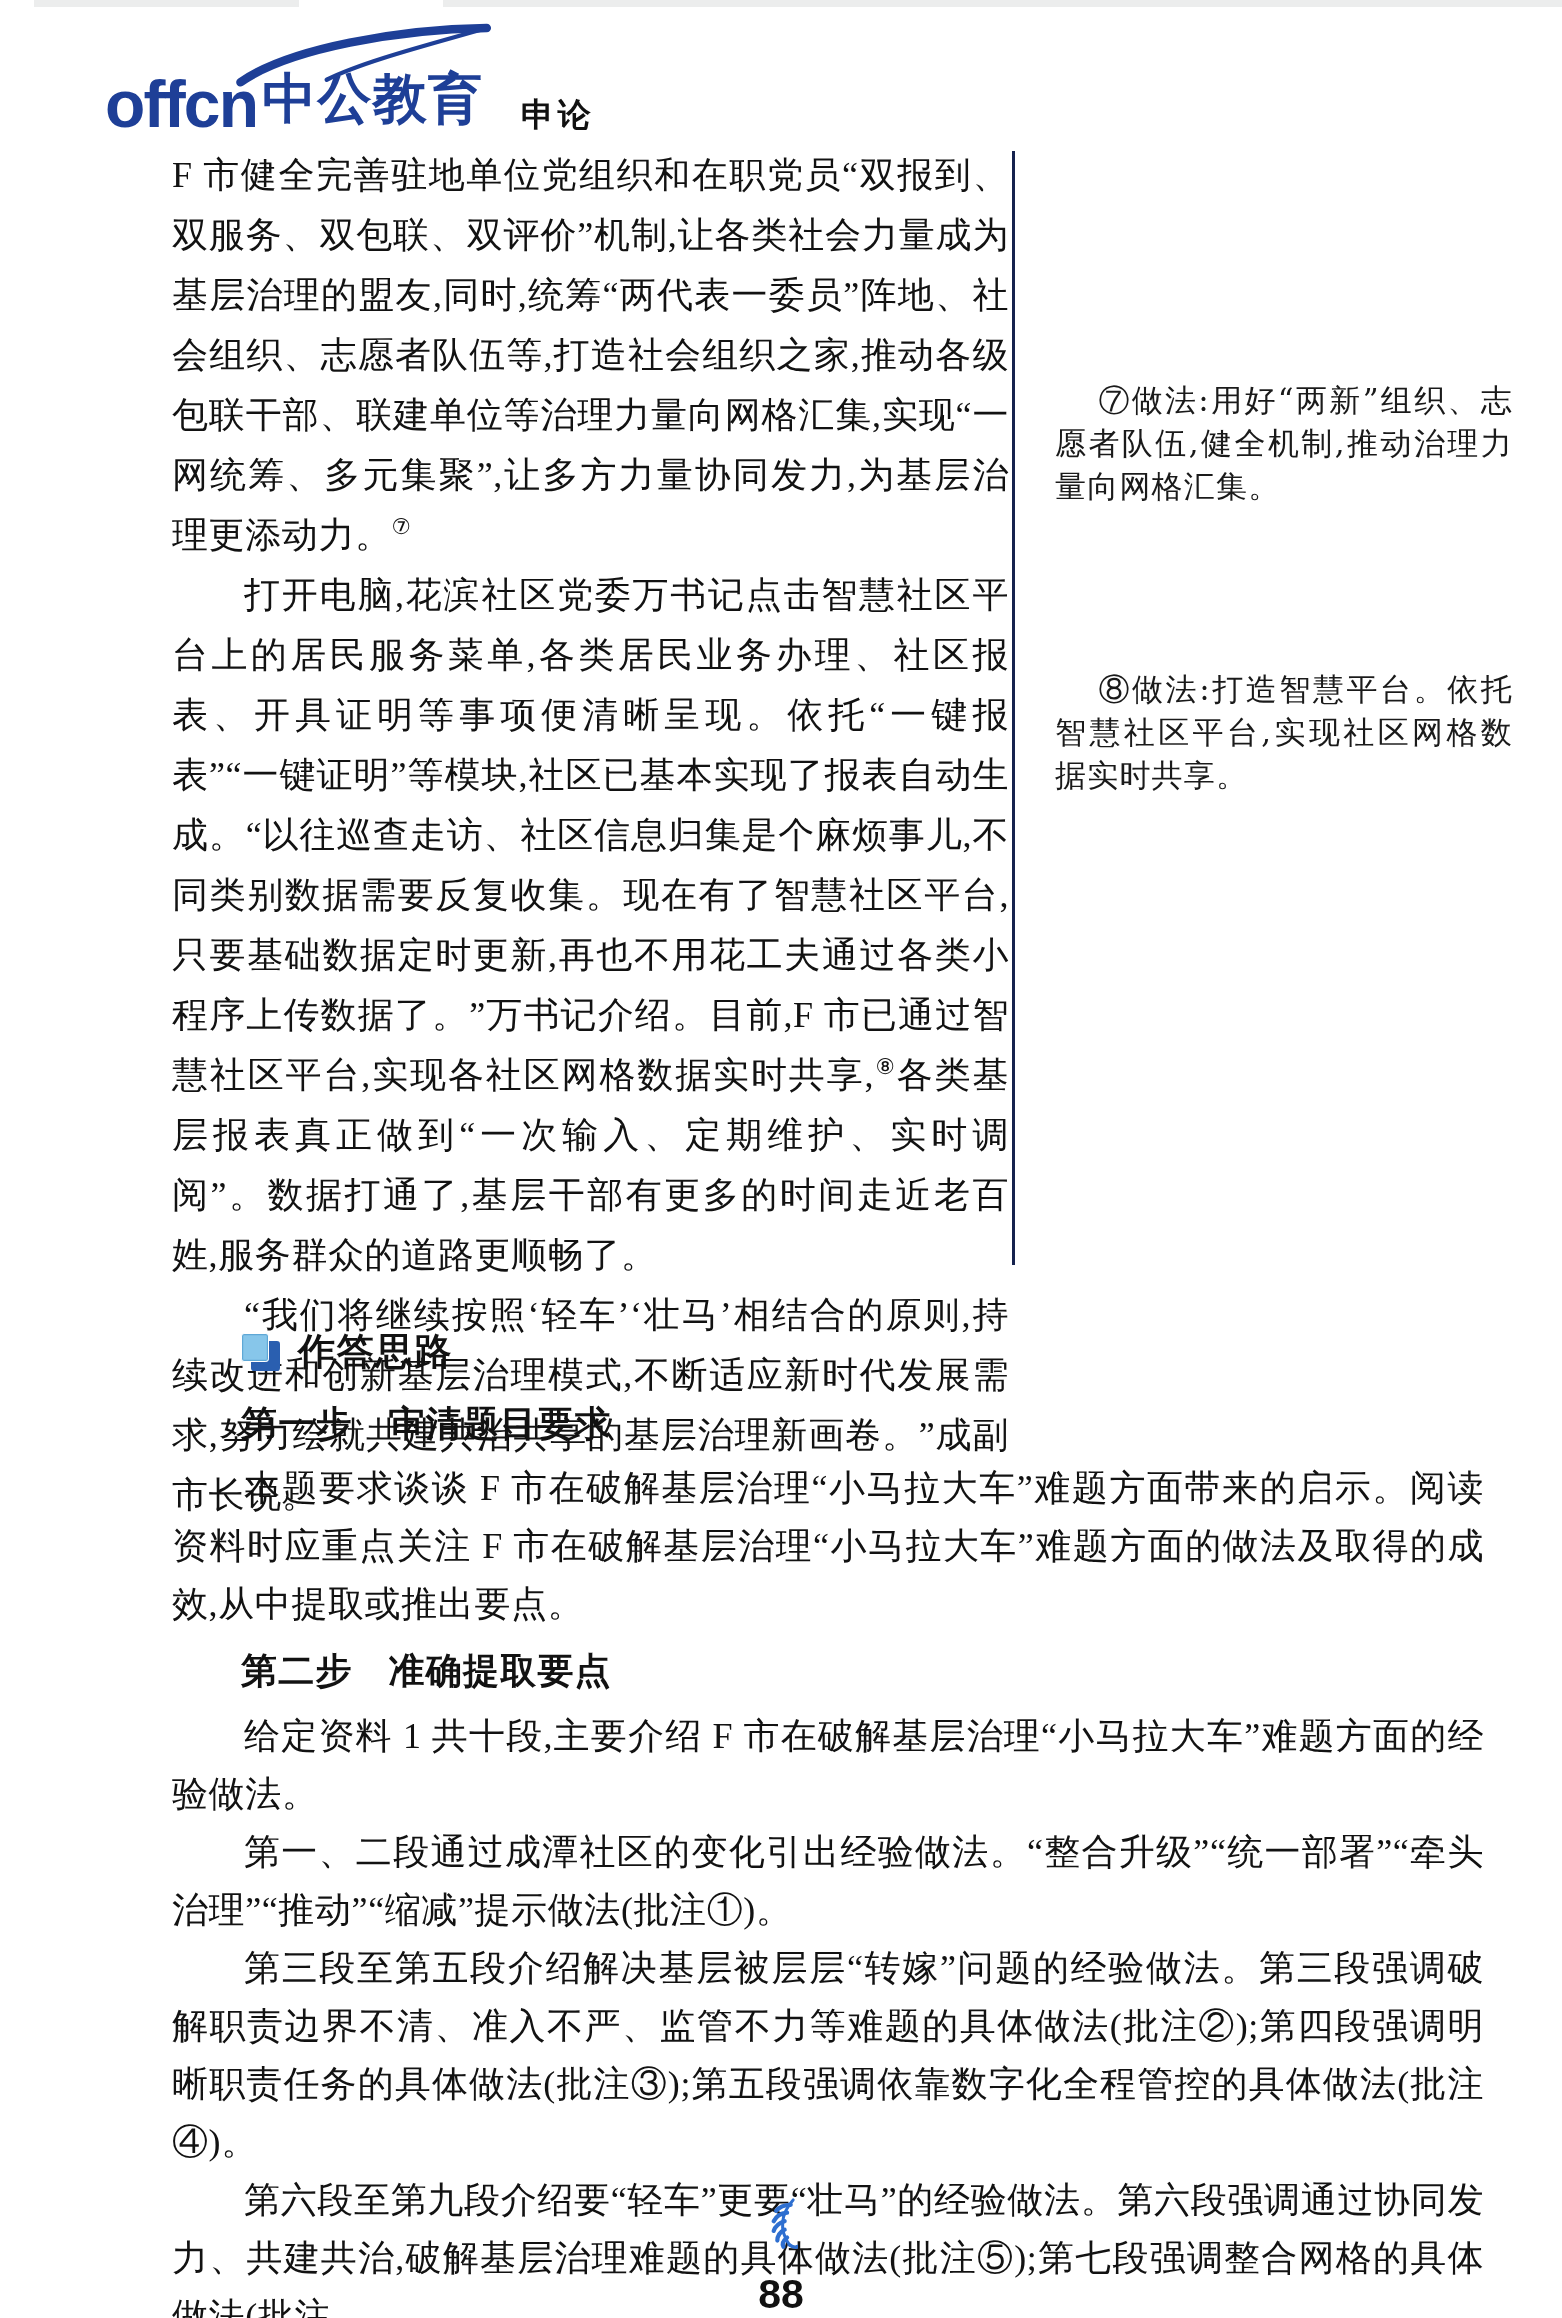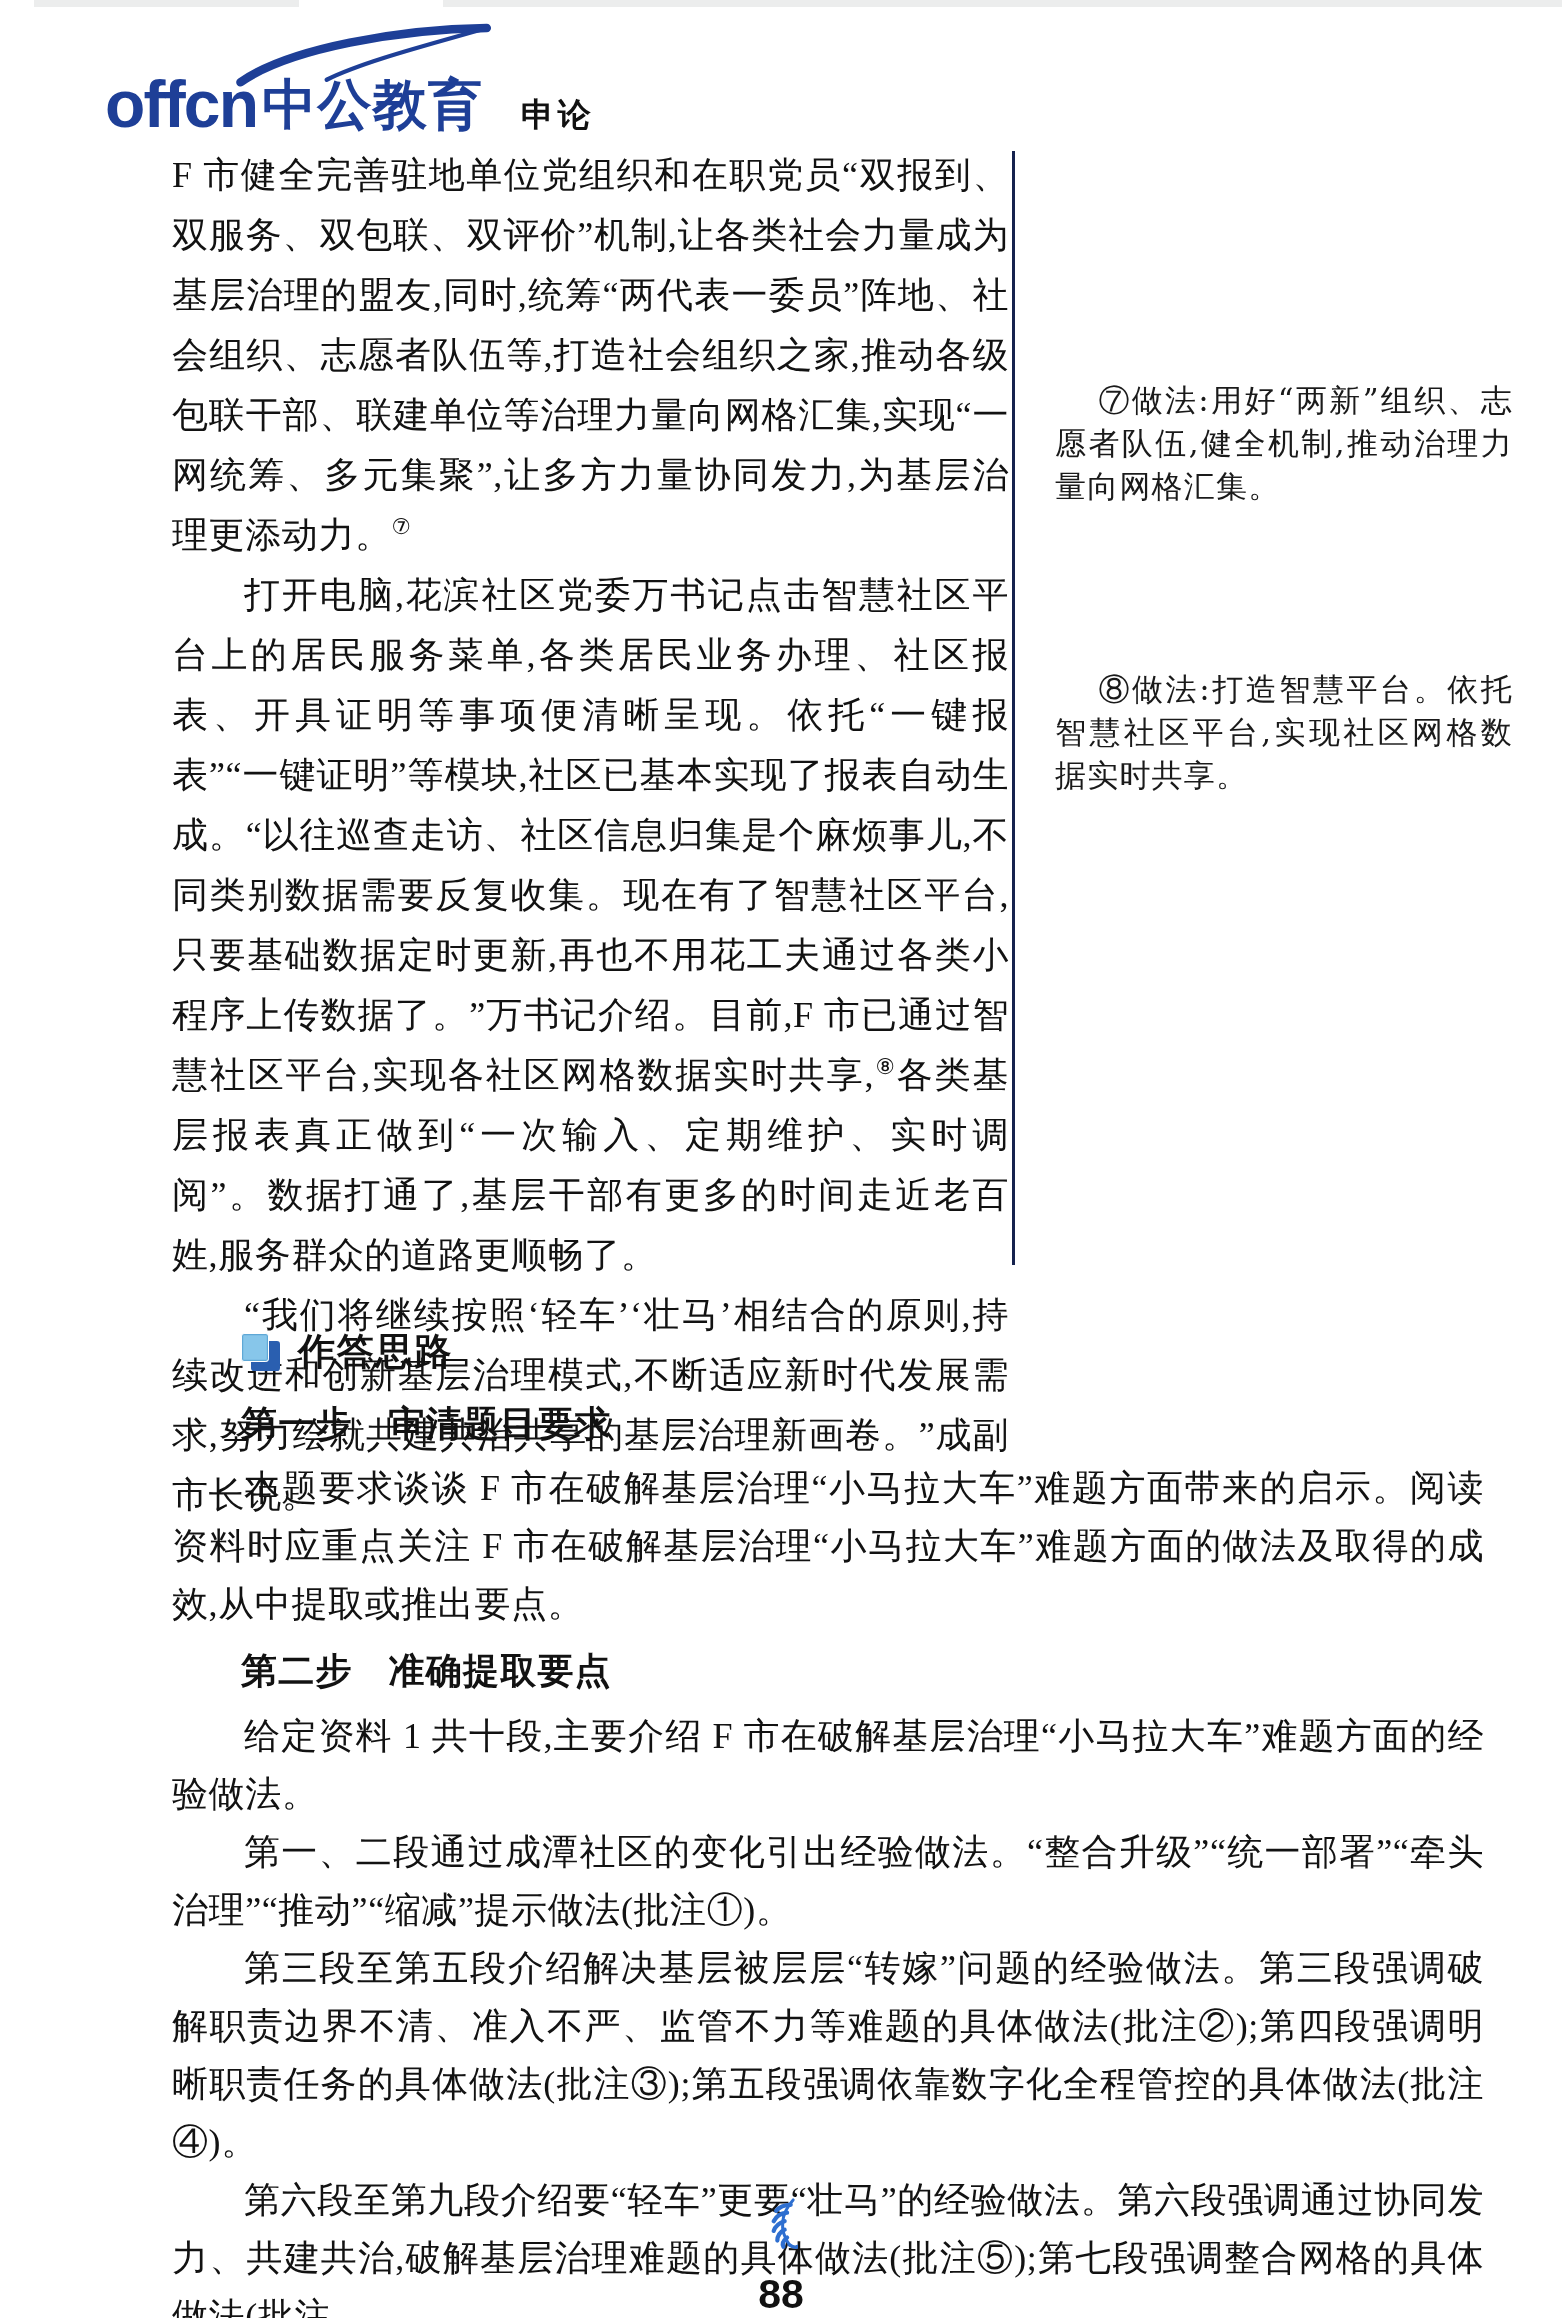--- a/index.html
+++ b/index.html
@@ -9,21 +9,21 @@
     font-family:"Liberation Serif","DejaVu Serif",serif; color:#121212;
     overflow:hidden;
   }
   
   .scan-strip { position:absolute; top:0; height:7.4px; background:#eceded; }
   .scan-strip.s1 { left:34px;  width:265px; }
   .scan-strip.s2 { left:443px; width:1119px; }
 
   
   .hdr { position:absolute; left:105px; top:54px; height:83px; display:flex; align-items:flex-end; }
-  .logo { position:relative; display:flex; align-items:center; color:#1e3f97; }
+  .logo { position:relative; display:flex; align-items:flex-start; color:#1e3f97; }
   .logo-swoosh { position:absolute; left:37px; top:-48px; pointer-events:none; }
   .logo-en { font-family:"Liberation Sans","DejaVu Sans",sans-serif; font-weight:bold;
              font-size:66px; line-height:1; letter-spacing:-1.8px; color:#1e3f97; }
   .logo-cn { font-family:"Liberation Sans","DejaVu Sans",sans-serif; font-weight:bold;
              font-size:54px; line-height:1; margin-left:5px; letter-spacing:1.2px; color:#1e3f97; }
   .subject { font-family:"Liberation Sans","DejaVu Sans",sans-serif; font-weight:bold;
              font-size:33px; line-height:1; color:#111; margin-left:38px; margin-bottom:6px; letter-spacing:3.7px; }
 
   
   .material { position:absolute; left:0; top:145px; width:1562px; }

